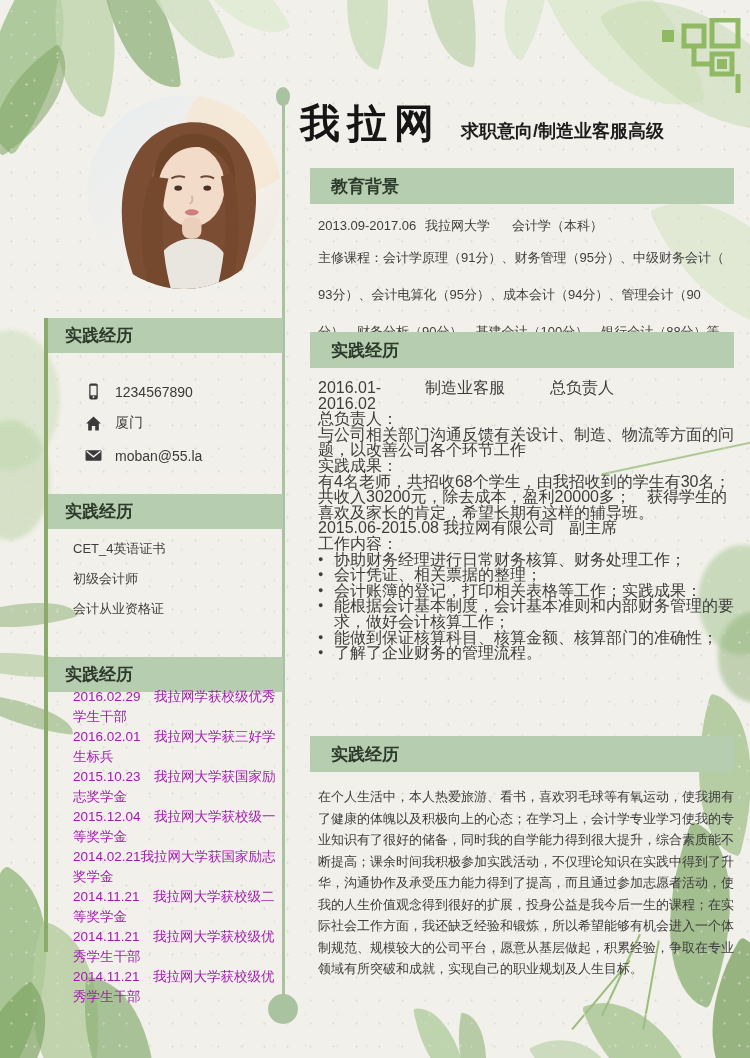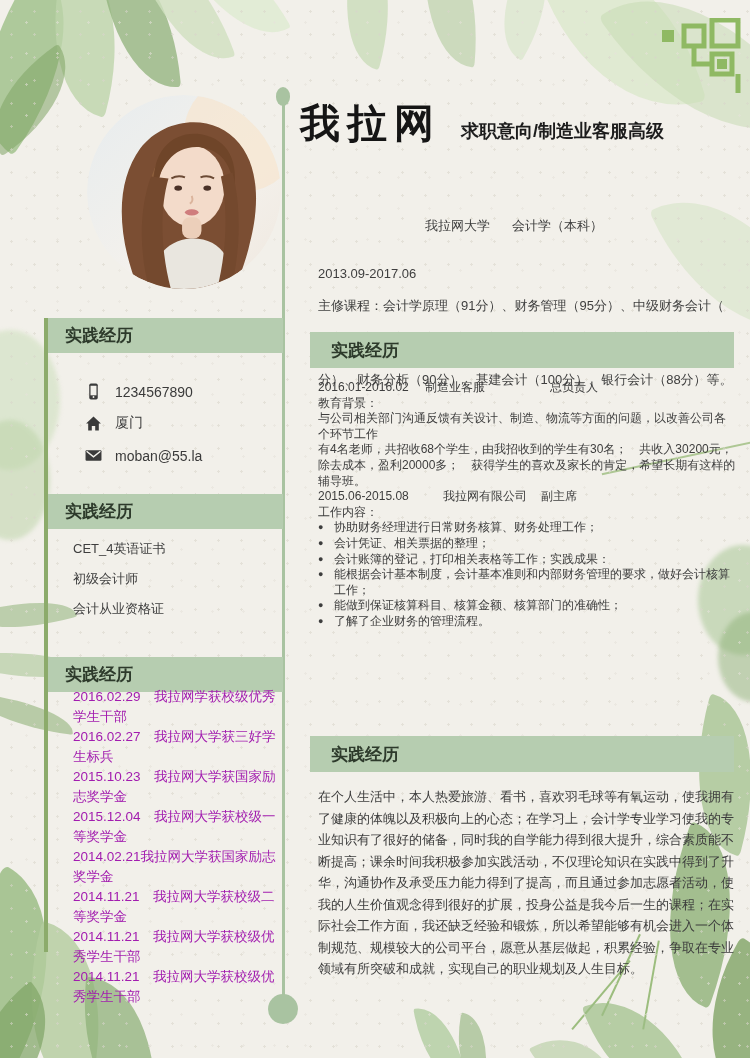--- a/index.html
+++ b/index.html
@@ -51,25 +51,25 @@
   .crow .ic{width:17px;height:17px;margin-right:13px;flex:0 0 auto;}
 
   .certs{left:73px;top:534px;width:200px;font-size:13px;}
   .certs div{line-height:30px;}
 
   .awards{left:73px;top:687px;width:211px;font-size:13.5px;line-height:20px;color:#a21caf;}
 
   
   .edu{left:318px;top:212px;width:418px;font-size:13px;line-height:27px;}
   .edu .row{display:flex;}
-  .edu .p{width:107px;margin-top:48px;}
+  .edu .p{width:107px;}
   .edu .s{width:87px;}
   .edu .courses{line-height:37px;}
 
-  .exp{left:318px;top:380px;width:418px;font-size:12px;line-height:15.6px;color:#3d3d3d;}
+  .exp{left:318px;top:380px;width:418px;font-size:16px;line-height:15.6px;color:#3d3d3d;}
   .exp .jrow{display:flex;}
   .exp .jrow .p1{width:107px;}
   .exp .jrow .c1{width:125px;}
   .exp .jrow .p2{width:125px;}
   .exp .jrow .c2{margin-right:14px;}
   .blt{position:relative;padding-left:16px;}
   .blt::before{content:"\25CF";position:absolute;left:0;top:0;font-size:9px;}
 
   .selfeval{left:318px;top:786px;width:420px;font-size:13px;line-height:21.5px;color:#3d3d3d;}
 </style>
@@ -219,49 +219,53 @@
     <div>CET_4英语证书</div>
     <div>初级会计师</div>
     <div>会计从业资格证</div>
   </div>
 
   <div class="content sbar" style="top:657px">
     <span>实践经历</span>
   </div>
   <div class="content awards">
     <div>2016.02.29　我拉网学获校级优秀学生干部</div>
-    <div>2016.02.27　我拉网大学获三好学生标兵</div>
+    <div>2016.02.01　我拉网大学获三好学生标兵</div>
     <div>2015.10.23　我拉网大学获国家励志奖学金</div>
     <div>2015.12.04　我拉网大学获校级一等奖学金</div>
     <div>2014.02.21我拉网大学获国家励志奖学金</div>
     <div>2014.11.21　我拉网大学获校级二等奖学金</div>
     <div>2014.11.21　我拉网大学获校级优秀学生干部</div>
     <div>2014.11.21　我拉网大学获校级优秀学生干部</div>
   </div>
 
+  <div class="content mbar" style="top:168px">
+    <span>教育背景</span>
+  </div>
   <div class="content edu">
     <div class="row">
       <span class="p">2013.09-2017.06</span>
       <span class="s">我拉网大学</span>
       <span>会计学（本科）</span>
     </div>
     <div class="courses">主修课程：会计学原理（91分）、财务管理（95分）、中级财务会计（ 93分）、会计电算化（95分）、成本会计（94分）、管理会计（90分）、财务分析（90分）、基建会计（100分）、银行会计（88分）等。</div>
   </div>
 
   <div class="content mbar" style="top:332px">
     <span>实践经历</span>
   </div>
   <div class="content exp">
     <div class="jrow">
       <span class="p1">2016.01-2016.02</span>
       <span class="c1">制造业客服</span>
       <span>总负责人</span>
     </div>
-    <div>教育背景：</div>
+    <div>总负责人：</div>
     <div>与公司相关部门沟通反馈有关设计、制造、物流等方面的问题，以改善公司各个环节工作</div>
+    <div>实践成果：</div>
     <div>有4名老师，共招收68个学生，由我招收到的学生有30名；　共收入30200元，除去成本，盈利20000多；　获得学生的喜欢及家长的肯定，希望长期有这样的辅导班。</div>
     <div class="jrow">
       <span class="p2">2015.06-2015.08</span>
       <span class="c2">我拉网有限公司</span>
       <span>副主席</span>
     </div>
     <div>工作内容：</div>
     <div class="blt">协助财务经理进行日常财务核算、财务处理工作；</div>
     <div class="blt">会计凭证、相关票据的整理；</div>
     <div class="blt">会计账簿的登记，打印相关表格等工作；实践成果：</div>

